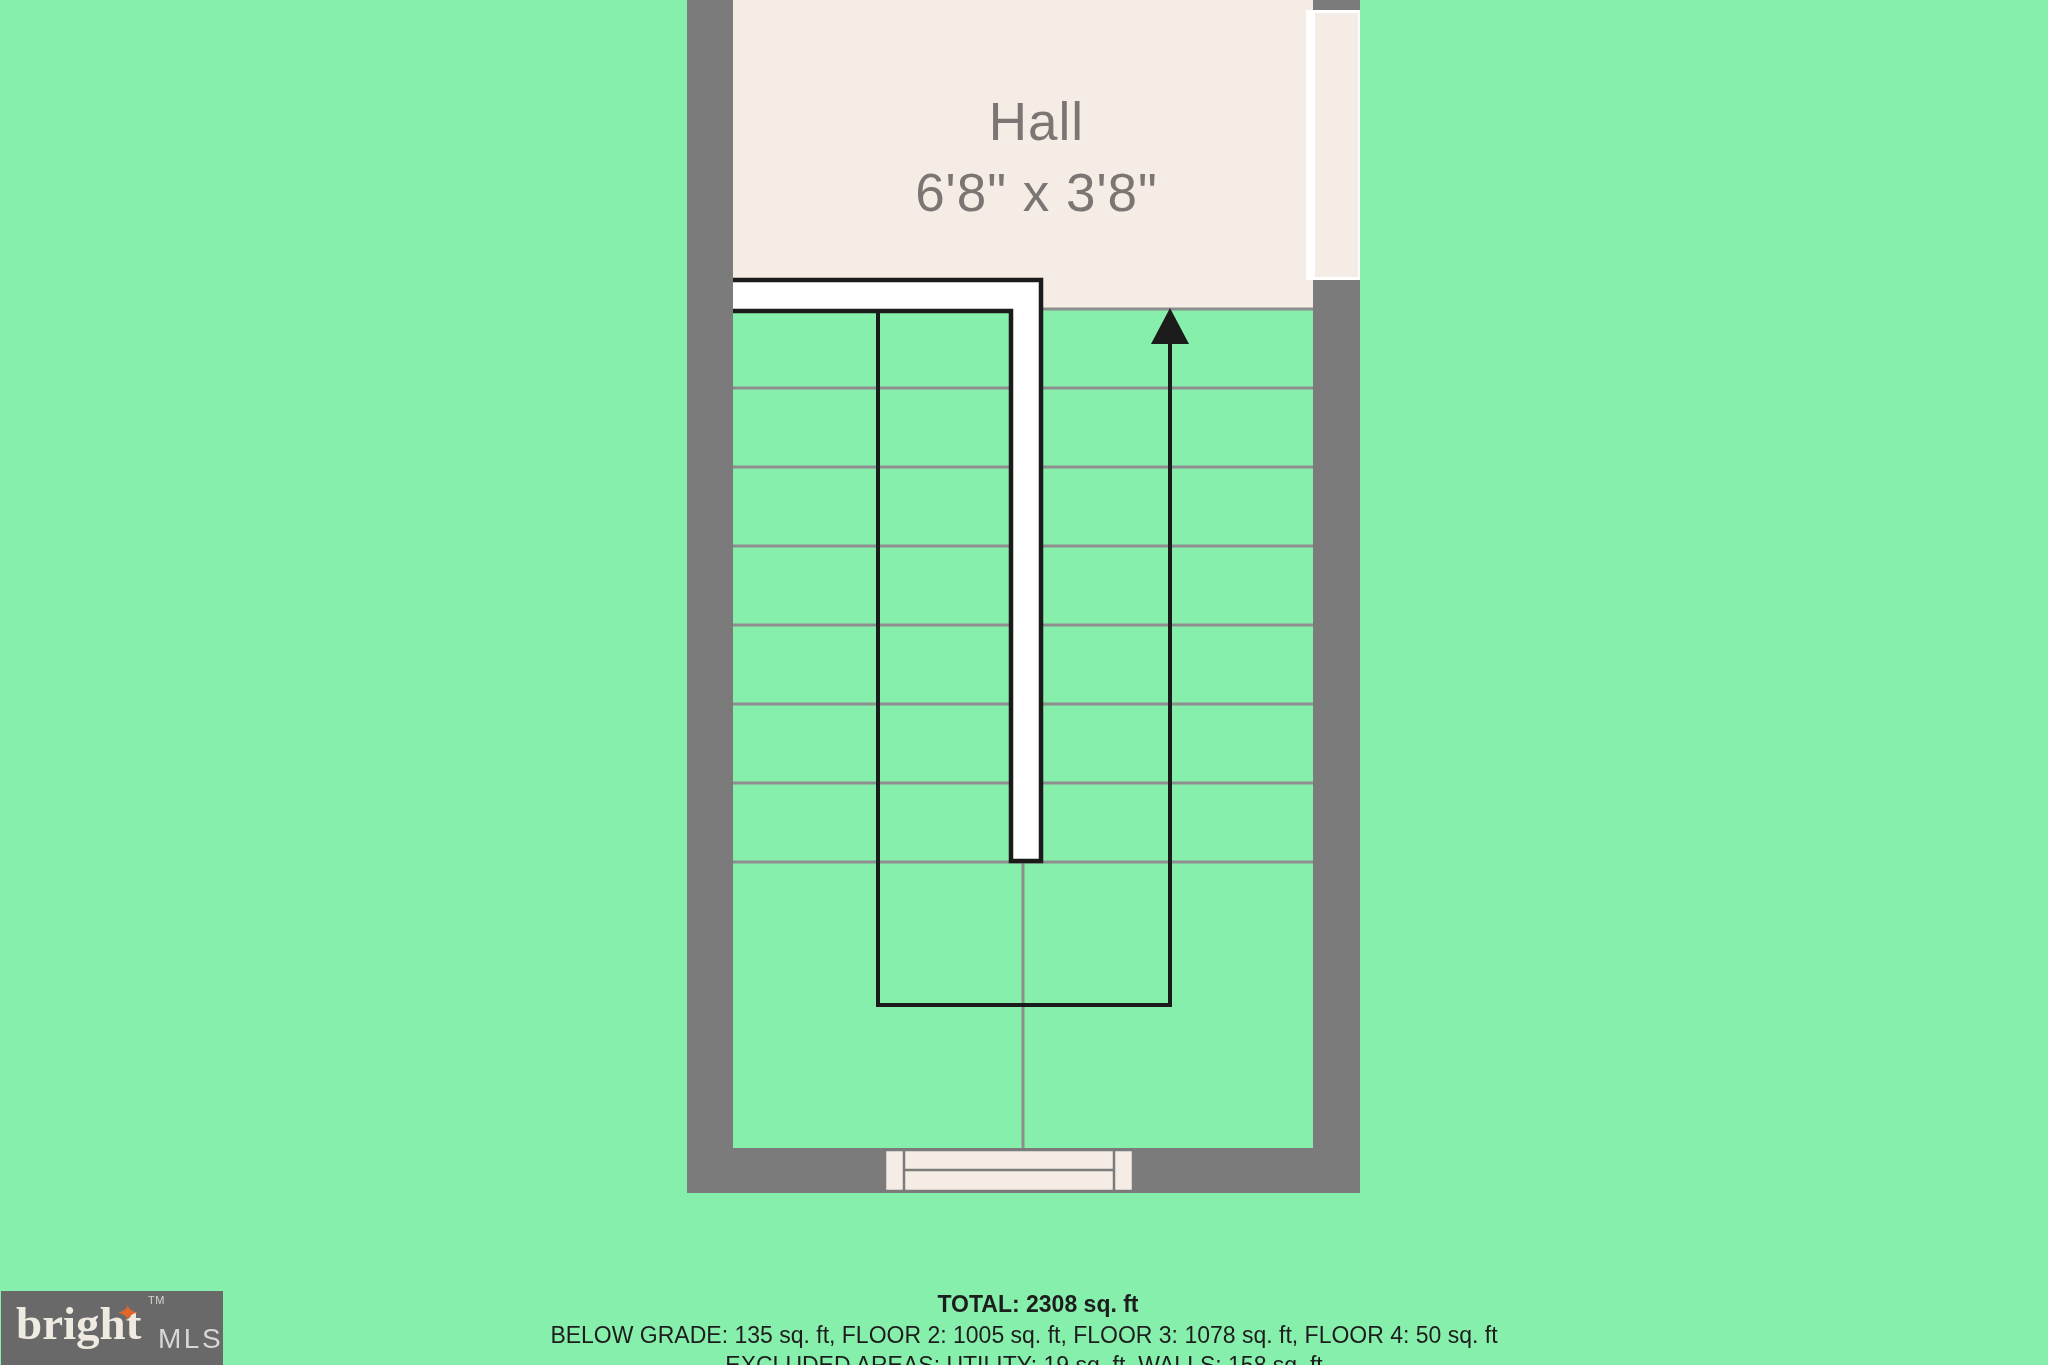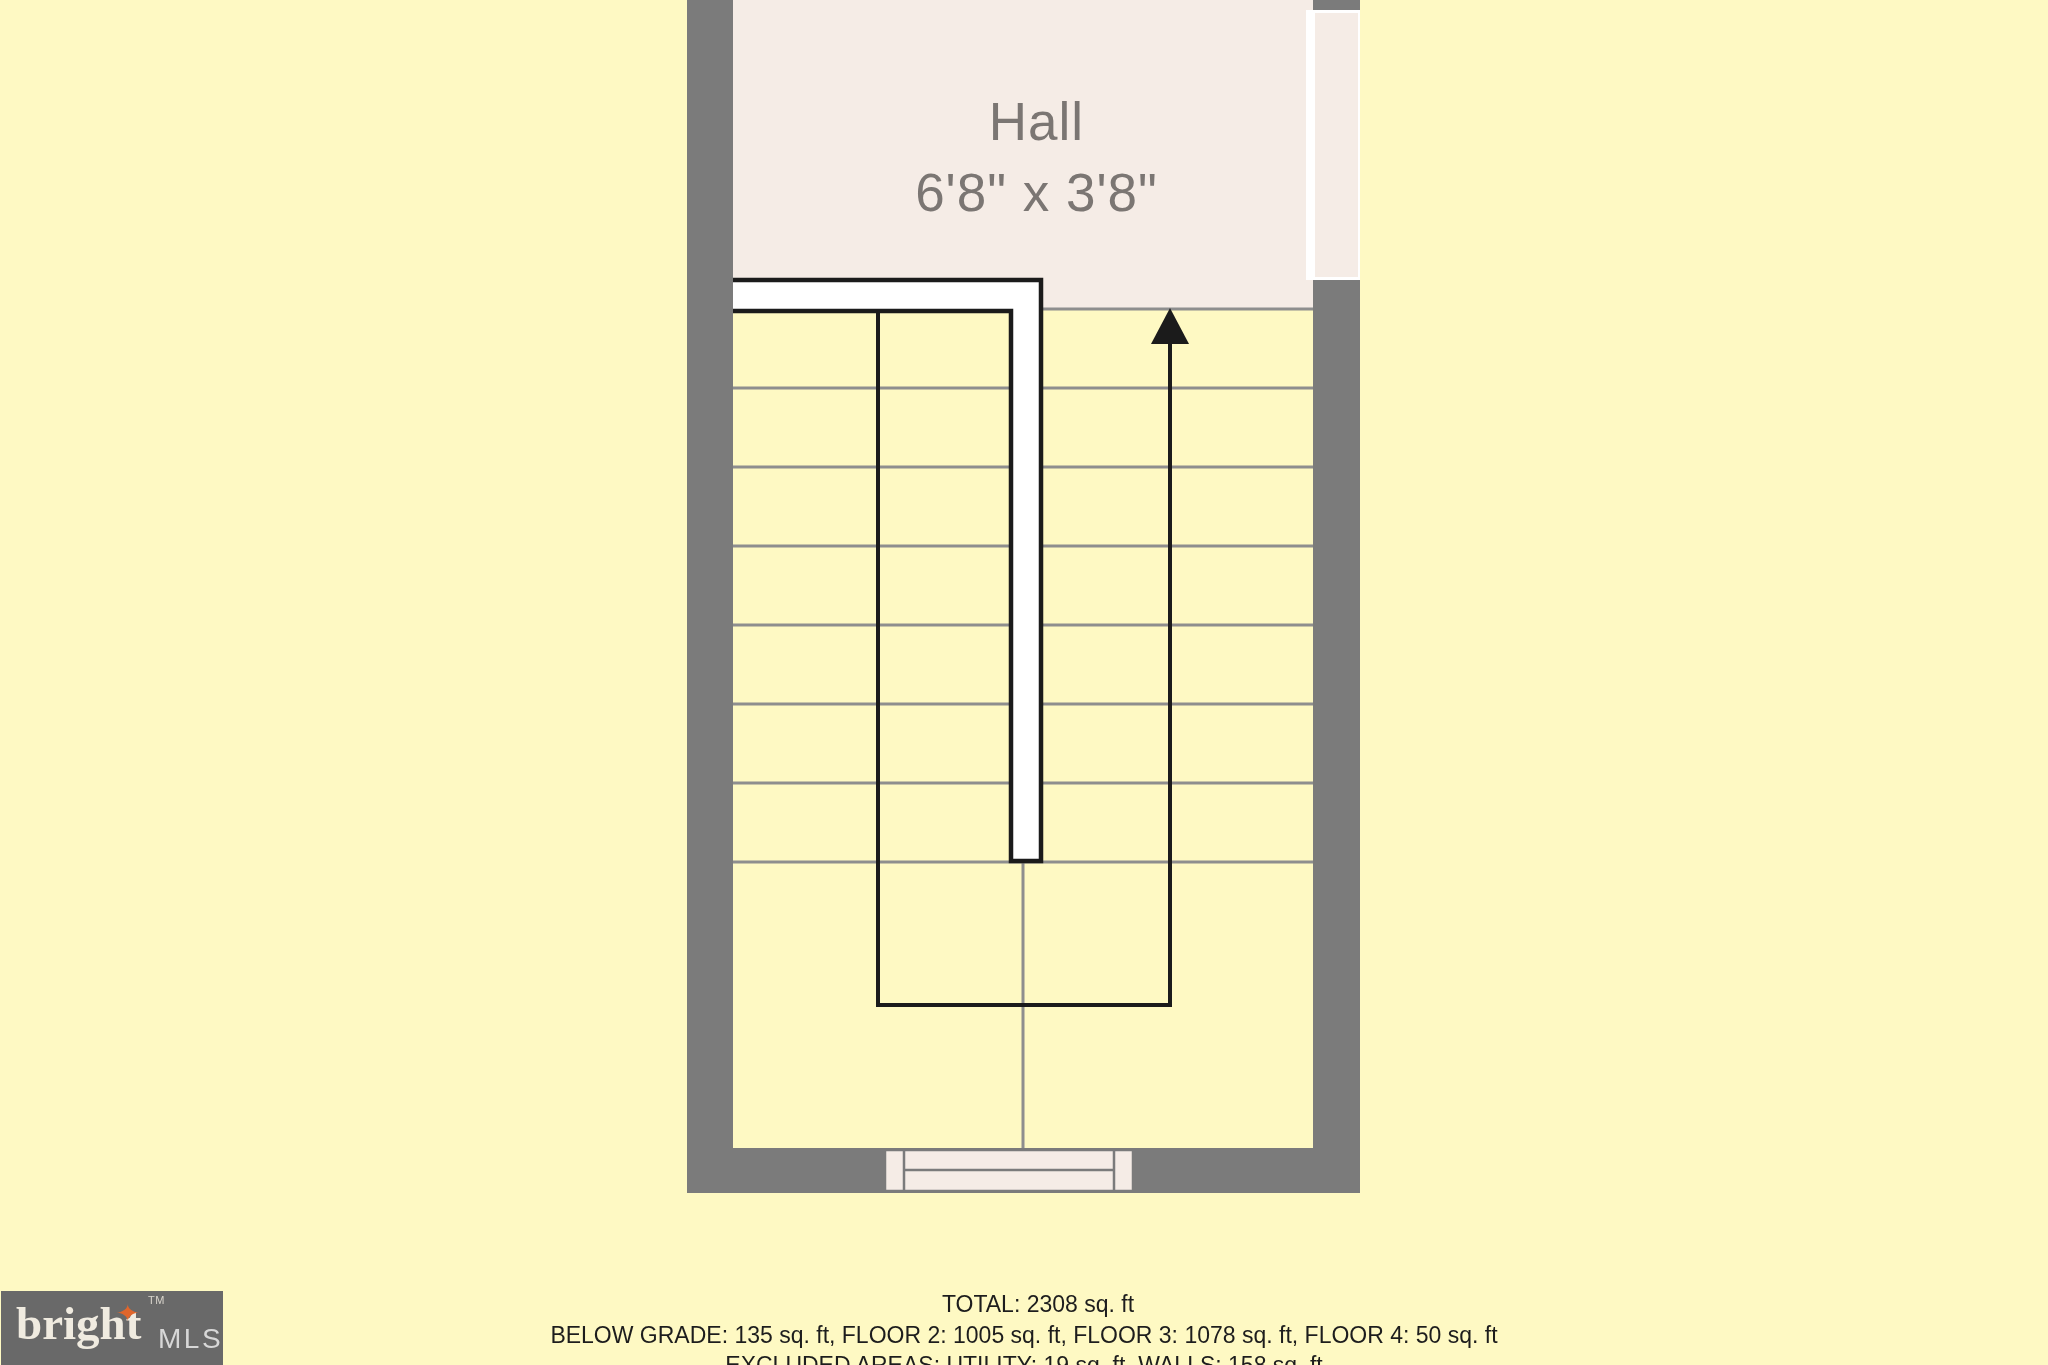--- a/index.html
+++ b/index.html
@@ -2,21 +2,21 @@
 <html style="--wall: #7b7b7b; --floor: #f5ece6; --tread-line: #8e8e8e; --outline: #1b1b1b; --room-text: #7b7673; --summary-text: #1d1d1d; --logo-bg: #696969; --logo-brand: #f0ebe0; --logo-star: #e0662c; --logo-mls: #d7d7d7;"><head>
 <meta charset="utf-8">
 <style>
   :root{
     --wall:#7b7b7b; --floor:#f5ece6; --tread-line:#8e8e8e; --outline:#1b1b1b;
     --room-text:#7b7673; --summary-text:#1d1d1d;
     --logo-bg:#696969; --logo-brand:#f0ebe0; --logo-star:#e0662c; --logo-mls:#d7d7d7;
   }
   html,body{margin:0;padding:0;background:#fff;}
   .page{
-    position:relative;width:2048px;height:1365px;overflow:hidden;background:#fef9c3;
+    position:relative;width:2048px;height:1365px;overflow:hidden;background:#86efac;
     font-family:"Liberation Sans","DejaVu Sans",sans-serif;
   }
   .plan-svg{position:absolute;left:0;top:0;width:2048px;height:1365px;display:block;}
 
   .wall{fill:var(--wall);}
   .floor{fill:var(--floor);}
   .tread{stroke:var(--tread-line);stroke-width:3;fill:none;}
   .railing{fill:#ffffff;stroke:var(--outline);stroke-width:4.5;}
   .walkline{fill:none;stroke:var(--outline);stroke-width:4;}
   .arrowhead{fill:var(--outline);}
@@ -27,21 +27,21 @@
   .hall-label-block{
     position:absolute;left:700px;top:86px;width:673px;
     text-align:center;color:var(--room-text);
     font-size:53px;line-height:71px;letter-spacing:1px;
   }
   .area-summary{
     position:absolute;left:0;top:1289px;width:2048px;
     text-align:center;color:var(--summary-text);
     font-size:23px;line-height:30.5px;
   }
-  .area-summary .total{font-weight:normal;margin-left:28px;}
+  .area-summary .total{font-weight:bold;margin-left:28px;}
 
   .brand-logo{
     position:absolute;left:1px;top:1291px;width:222px;height:74px;
     background:var(--logo-bg);
   }
   .brand-logo .brand{
     position:absolute;left:15px;top:7px;
     font-family:"Liberation Serif","DejaVu Serif",serif;font-weight:bold;
     font-size:47px;line-height:1.1;color:var(--logo-brand);letter-spacing:0px;
   }

